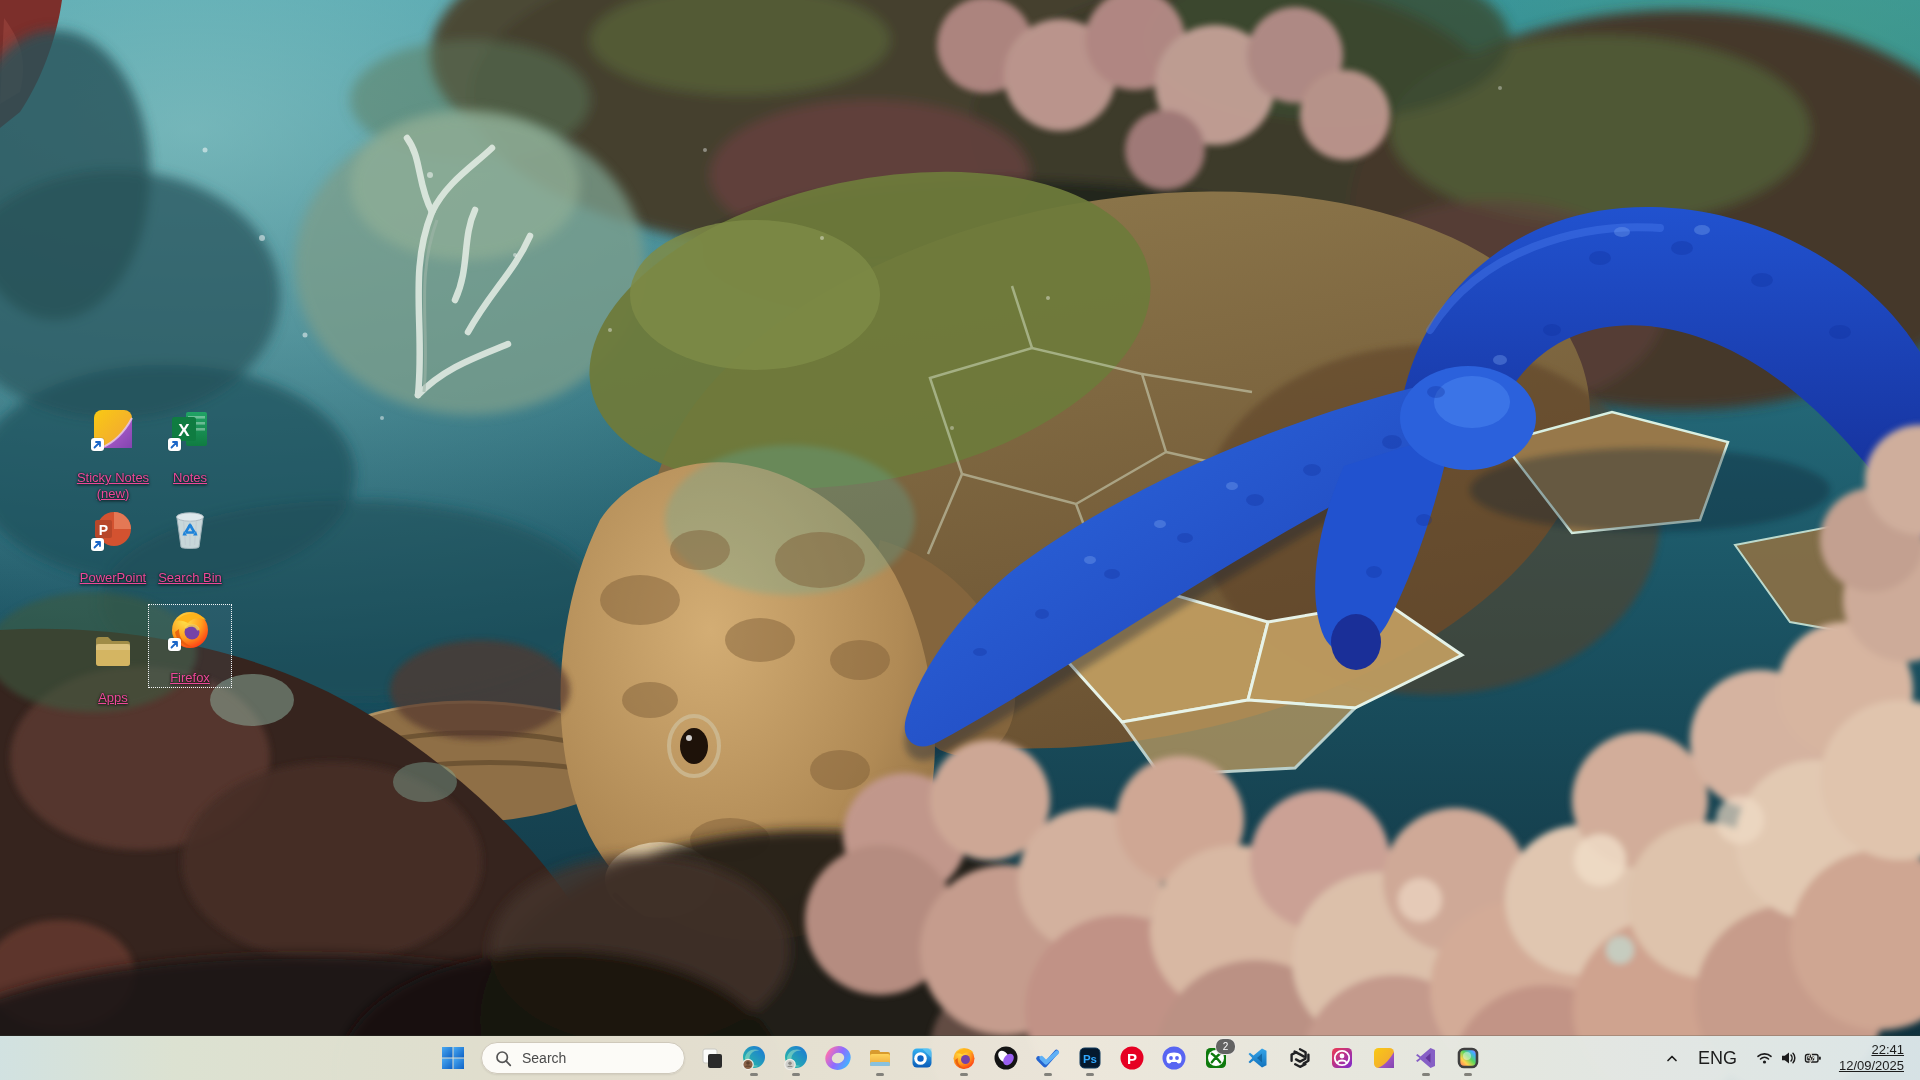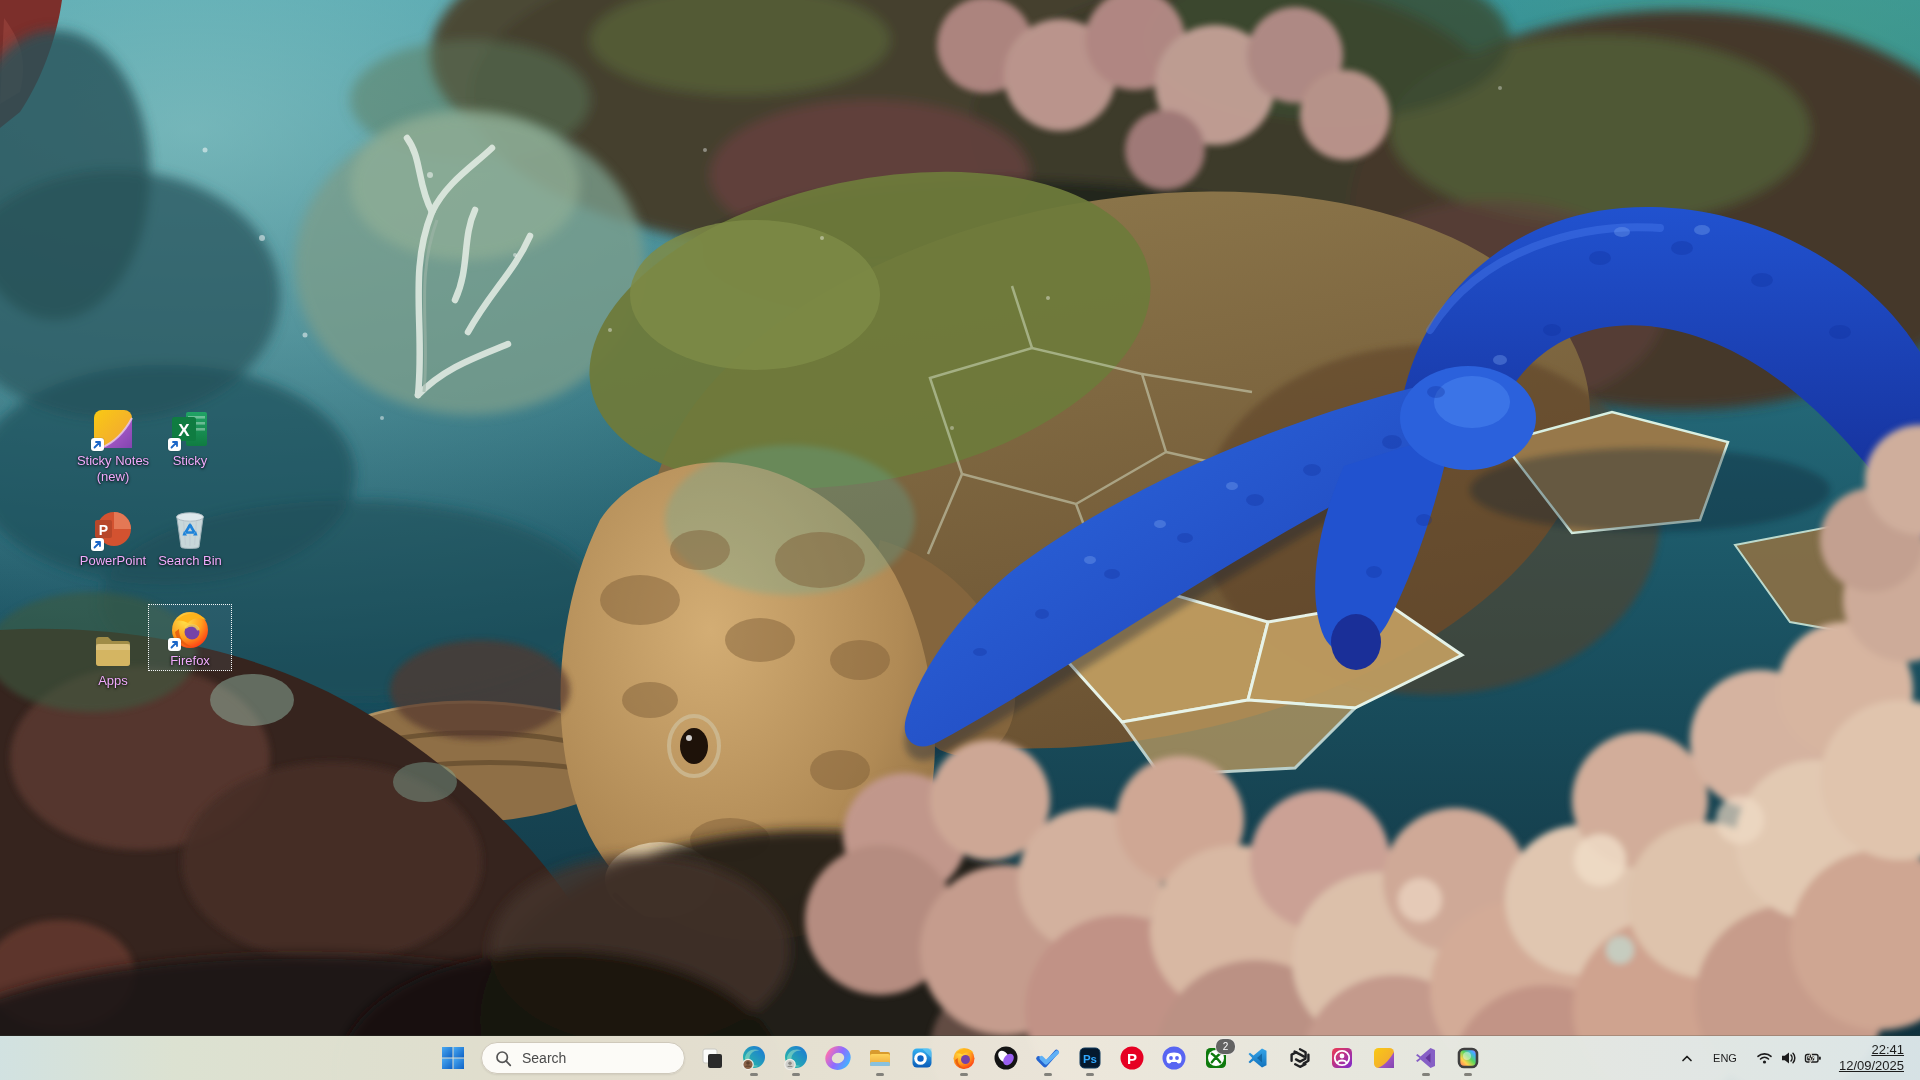--- a/index.html
+++ b/index.html
@@ -3,22 +3,22 @@
 <meta charset="utf-8">
 <style>
   html,body{margin:0;padding:0;width:1920px;height:1080px;overflow:hidden;
     font-family:"Liberation Sans",sans-serif;cursor:default;-webkit-user-select:none;user-select:none;background:#0f2e3a;}
   .screen{position:absolute;inset:0;width:1920px;height:1080px;overflow:hidden;}
   .wall{position:absolute;left:0;top:0;width:1920px;height:1080px;}
 
   
   .cell{position:absolute;width:84px;display:flex;flex-direction:column;align-items:center;padding:2px 0;}
   .cell .ic{width:46px;height:46px;position:relative;display:flex;align-items:center;justify-content:center;}
-  .cell .lbl{margin-top:1px;max-width:82px;text-align:center;font-size:13px;line-height:15.5px;color:#f0abfc;
-    text-shadow:0 1px 3px rgba(0,0,0,.85),0 0 2px rgba(0,0,0,.6);word-wrap:break-word;}
+  .cell .lbl{margin-top:18px;max-width:82px;text-align:center;font-size:13px;line-height:15.5px;color:#ec4899;
+    text-shadow:0 1px 3px rgba(0,0,0,.85),0 0 2px rgba(0,0,0,.6);word-wrap:break-word;text-decoration:underline;}
   .cell.selected{outline:1px dotted rgba(255,255,255,.95);outline-offset:-1px;background:rgba(130,170,200,.10);}
   .shortcut{position:absolute;left:1px;bottom:1px;width:13px;height:13px;background:#fff;border-radius:3px;
     box-shadow:0 0 1px rgba(0,0,0,.5);display:flex;align-items:center;justify-content:center;}
 
   
   .taskbar{position:absolute;left:0;right:0;bottom:0;height:44px;
     background:linear-gradient(90deg,rgba(215,233,232,.97) 0%,rgba(226,233,216,.97) 9%,rgba(233,228,211,.97) 30%,rgba(238,233,221,.97) 55%,rgba(230,233,226,.97) 76%,rgba(221,232,234,.97) 100%);
     box-shadow:0 -1px 0 rgba(60,70,60,.25);}
   .tb-center{position:absolute;left:50%;transform:translateX(-50%);bottom:0;height:44px;display:flex;align-items:center;}
   .tbtn{width:42px;height:40px;border-radius:6px;display:flex;align-items:center;justify-content:center;position:relative;flex:0 0 auto;}
@@ -26,21 +26,21 @@
     display:flex;align-items:center;gap:8px;padding:0 6px 0 13px;margin:0 6px;box-sizing:border-box;flex:0 0 auto;
     box-shadow:0 1px 2px rgba(0,0,0,.08);}
   .search input{border:none;background:transparent;font:14px "Liberation Sans",sans-serif;color:#3e3e3e;outline:none;width:150px;}
   .search input::placeholder{color:#4a4a4a;opacity:1;}
   .ind{position:absolute;bottom:2px;left:50%;transform:translateX(-50%);width:8px;height:3px;border-radius:2px;background:#82817b;}
   .badge{position:absolute;top:0;right:1px;min-width:15px;height:15px;border-radius:8px;background:#636363;color:#fff;
     font-size:10px;line-height:15px;text-align:center;padding:0 2px;border:1.5px solid rgba(242,240,236,.95);box-sizing:content-box;}
   .tray{position:absolute;right:0;bottom:0;height:44px;display:flex;align-items:center;padding-right:12px;gap:2px;color:#1c1c1c;}
   .traybtn{height:36px;border-radius:5px;display:flex;align-items:center;justify-content:center;}
   .chev{width:28px;}
-  .lang{font-size:11px;padding:0 10px;}
+  .lang{font-size:18px;padding:0 10px;}
   .status{display:flex;align-items:center;gap:7px;padding:0 7px;}
   .clock{display:flex;flex-direction:column;align-items:flex-end;font-size:13px;line-height:16px;padding:0 4px 0 8px;text-decoration:underline;}
   svg text{font-family:"Liberation Sans",sans-serif;}
 </style>
 </head>
 <body>
 
 <div class="screen">
 
   <svg class="wall" viewBox="0 0 1920 1080" preserveAspectRatio="none">
@@ -367,21 +367,21 @@
         <rect x="20" y="21" width="17" height="2.6" fill="#ffffff" opacity="0.35"></rect>
         <rect x="4" y="10" width="24" height="24" rx="2.5" fill="#0f7c41"></rect>
         <text x="16" y="29" text-anchor="middle" font-size="17" font-weight="bold" fill="#ffffff">X</text>
       </svg>
       <span class="shortcut">
         <svg width="11" height="11" viewBox="0 0 11 11">
             <path d="M2.5,8.5 L8,3 M4,3 H8 V7" stroke="#1a66c8" stroke-width="1.8" fill="none" stroke-linecap="round" stroke-linejoin="round"></path>
           </svg>
       </span>
     </div>
-    <div class="lbl">Sticky</div>
+    <div class="lbl">Notes</div>
   </div>
 
   <div class="cell" style="left:71px;top:504px;">
     <div class="ic">
       <svg width="44" height="44" viewBox="0 0 44 44">
         <circle cx="23" cy="22" r="17" fill="#d35230"></circle>
         <path d="M23,5 A17,17 0 0 1 40,22 L23,22 Z" fill="#e8825f" opacity="0.8"></path>
         <rect x="4" y="13" width="17" height="18" rx="2" fill="#b7472a"></rect>
         <text x="12.5" y="27.5" text-anchor="middle" font-size="14" font-weight="bold" fill="#ffffff">P</text>
       </svg>

